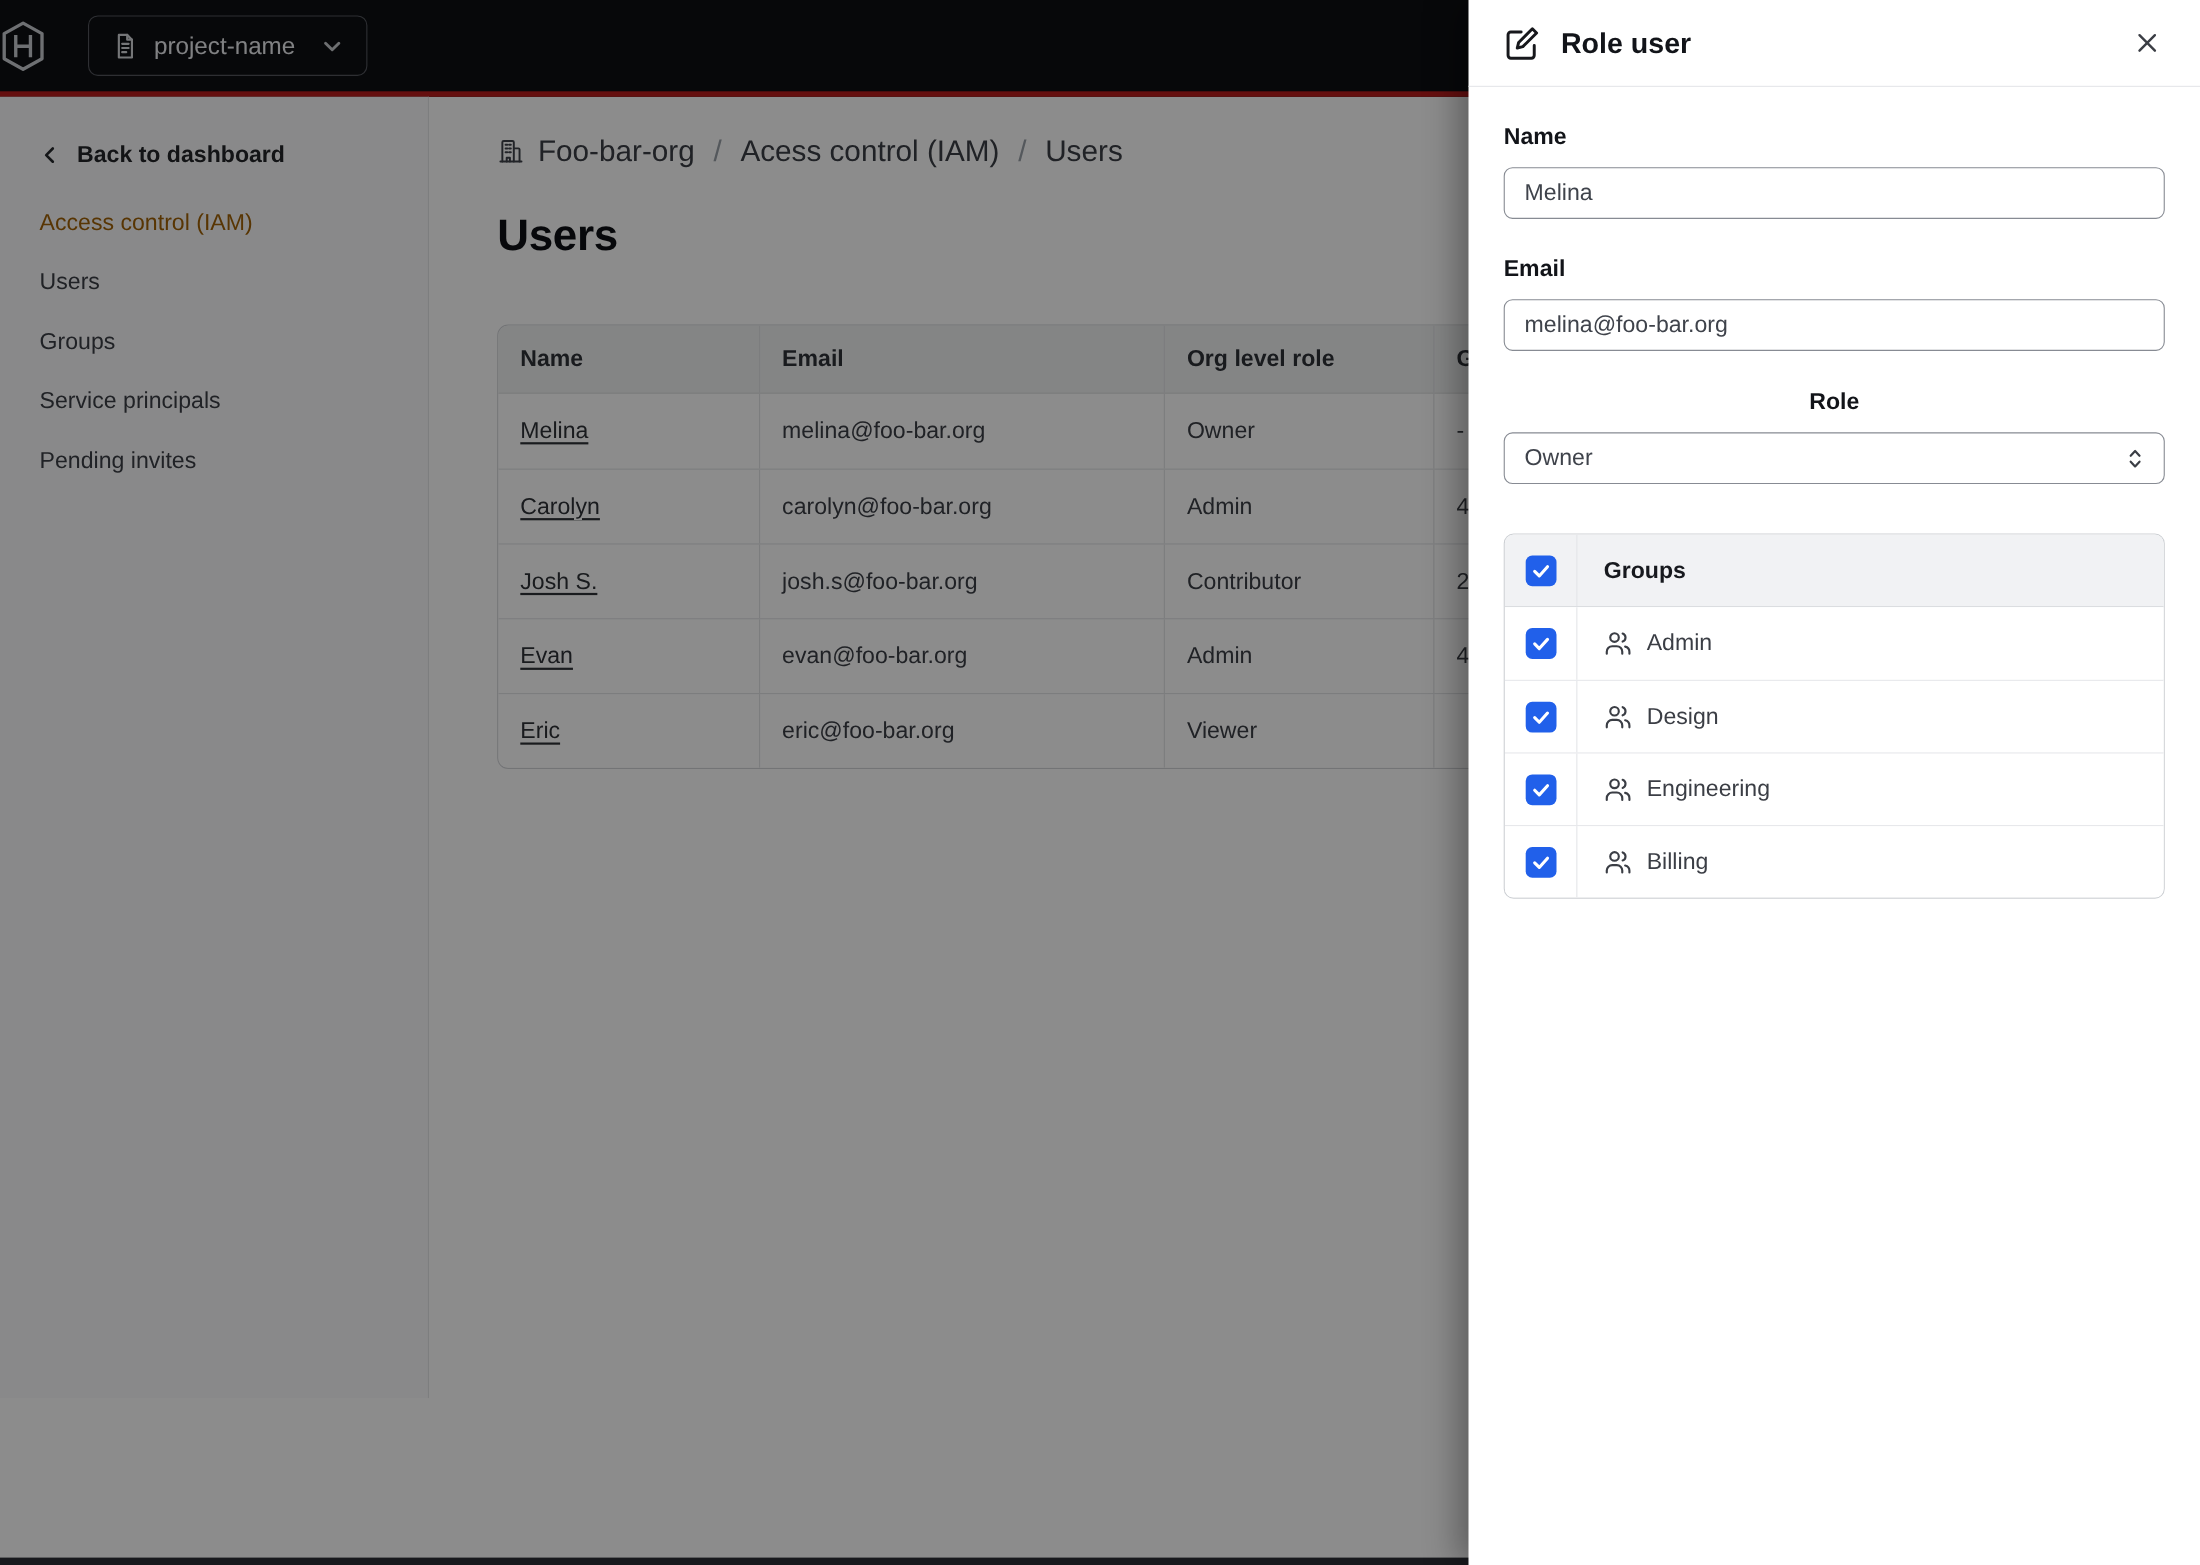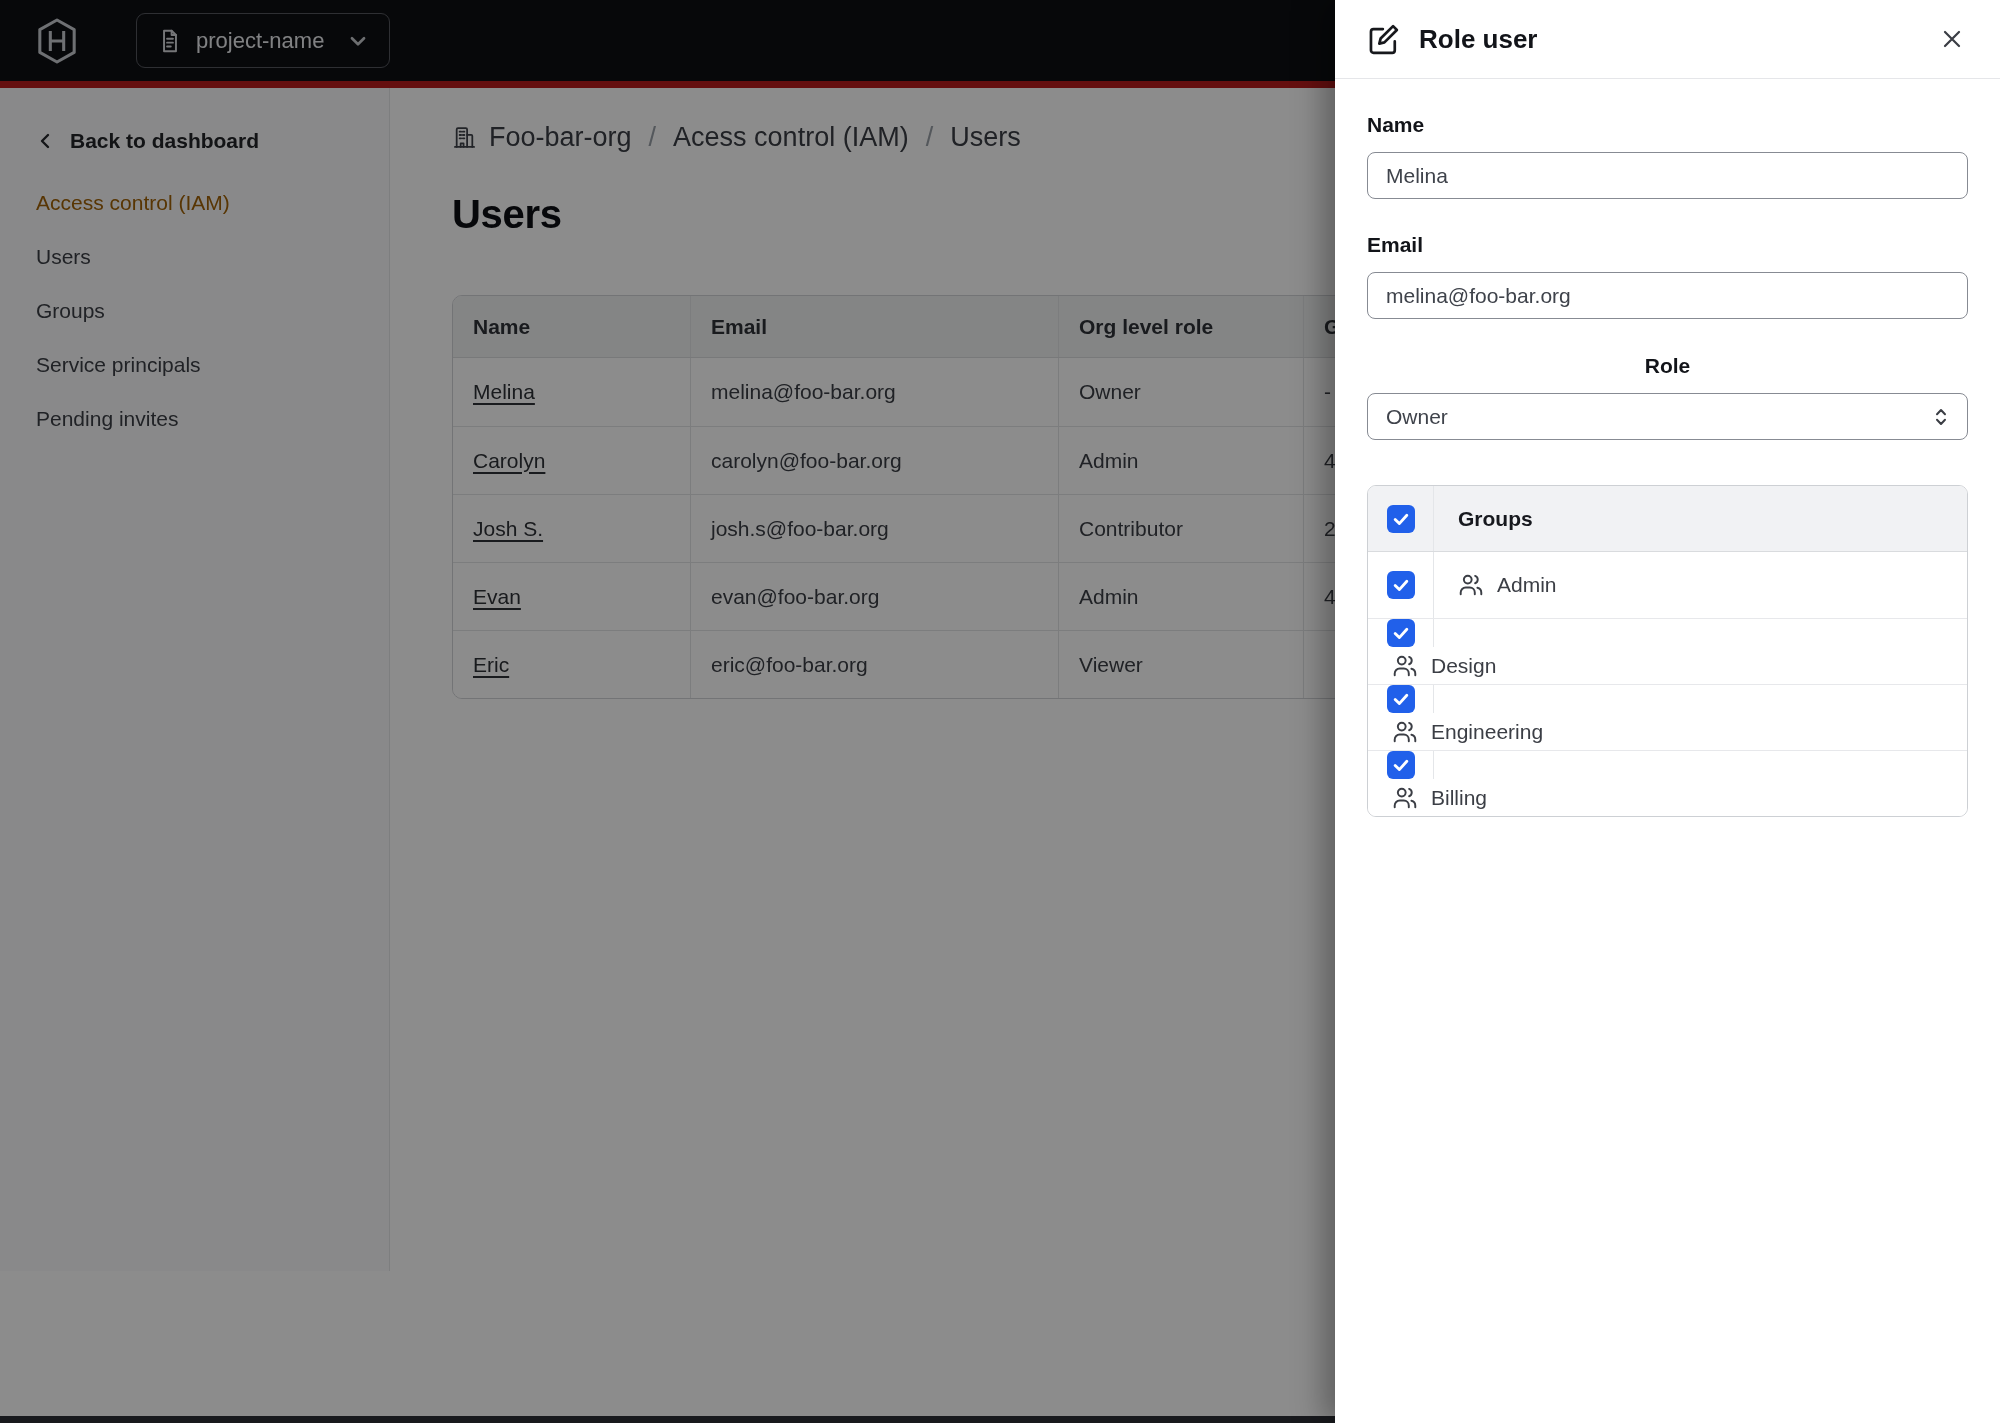--- a/index.html
+++ b/index.html
@@ -2,21 +2,21 @@
 <html style="--accent: #2160ea;"><head>
 <meta charset="utf-8">
 <style>
   * { margin:0; padding:0; box-sizing:border-box; }
   html,body { background:#777; }
   body { font-family:"Liberation Sans","DejaVu Sans",sans-serif; }
   .stage { position:relative; width:2000px; height:1423px; overflow:hidden; background:#fff; }
 
   
   .topbar { position:relative; height:88px; background:#0e0f13; display:flex; align-items:center;
-            padding-left:36px; border-bottom:7px solid #b91c1c; z-index:1;gap:20px; }
+            border-bottom:5px solid #b91c1c; z-index:1; }
   .logo-box { width:42px; height:46px; margin-right:38px; display:flex; align-items:center; }
   .project-btn { height:55px; border:1.6px solid #54575e; border-radius:9px; display:flex;
                  align-items:center; padding:0 20px; gap:13px; color:#e9ebee; font-size:22px;
                  background:transparent; cursor:pointer; }
   .project-btn .chev { margin-left:10px; display:flex; }
 
   
   .app-body { display:flex; height:1183px; position:relative; z-index:1; }
   .sidebar { width:390px; flex:none; background:#fafafb; border-right:1.5px solid #e4e5e8;
              padding:40px 0 0 36px; }
@@ -65,21 +65,21 @@
                 font-size:21px; color:#3f434b; padding:0 18px; background:#fff; font-family:inherit; }
   .field-email { margin-top:33px; }
   .field-role  { margin-top:34px;text-align:center; }
   .select { height:47px; border:1.6px solid #878b93; border-radius:8px; display:flex; align-items:center;
             justify-content:space-between; padding:0 14px 0 18px; font-size:21px; color:#3f434b; cursor:pointer; }
 
   .groups-card { margin-top:45px; border:1.6px solid #cdd0d4; border-radius:9px; overflow:hidden; }
   .ghead, .grow { display:flex; height:66px; align-items:stretch; }
   .ghead { background:#f1f2f4; border-bottom:1.6px solid #d9dbde; }
   .grow  { background:#fff; }
-  .grow + .grow { border-top:1.6px solid #e7e8eb;flex-direction:column; }
+  .grow + .grow { border-top:1.6px solid #e7e8eb; }
   .gcheck-col { width:66px; flex:none; display:flex; align-items:center; justify-content:center;
                 border-right:1.6px solid #e4e6e9; }
   .glabel-col { flex:1; display:flex; align-items:center; padding-left:24px; gap:13px; }
   .ghead-label { font-weight:700; font-size:21px; color:#17191e; }
   .glabel { font-size:21px; color:#3b3e45; }
   .checkbox { width:28px; height:28px; border-radius:6px; background:var(--accent,#2160ea);
               display:flex; align-items:center; justify-content:center; cursor:pointer; }
   .people-icon { display:flex; }
 </style>
 </head>

